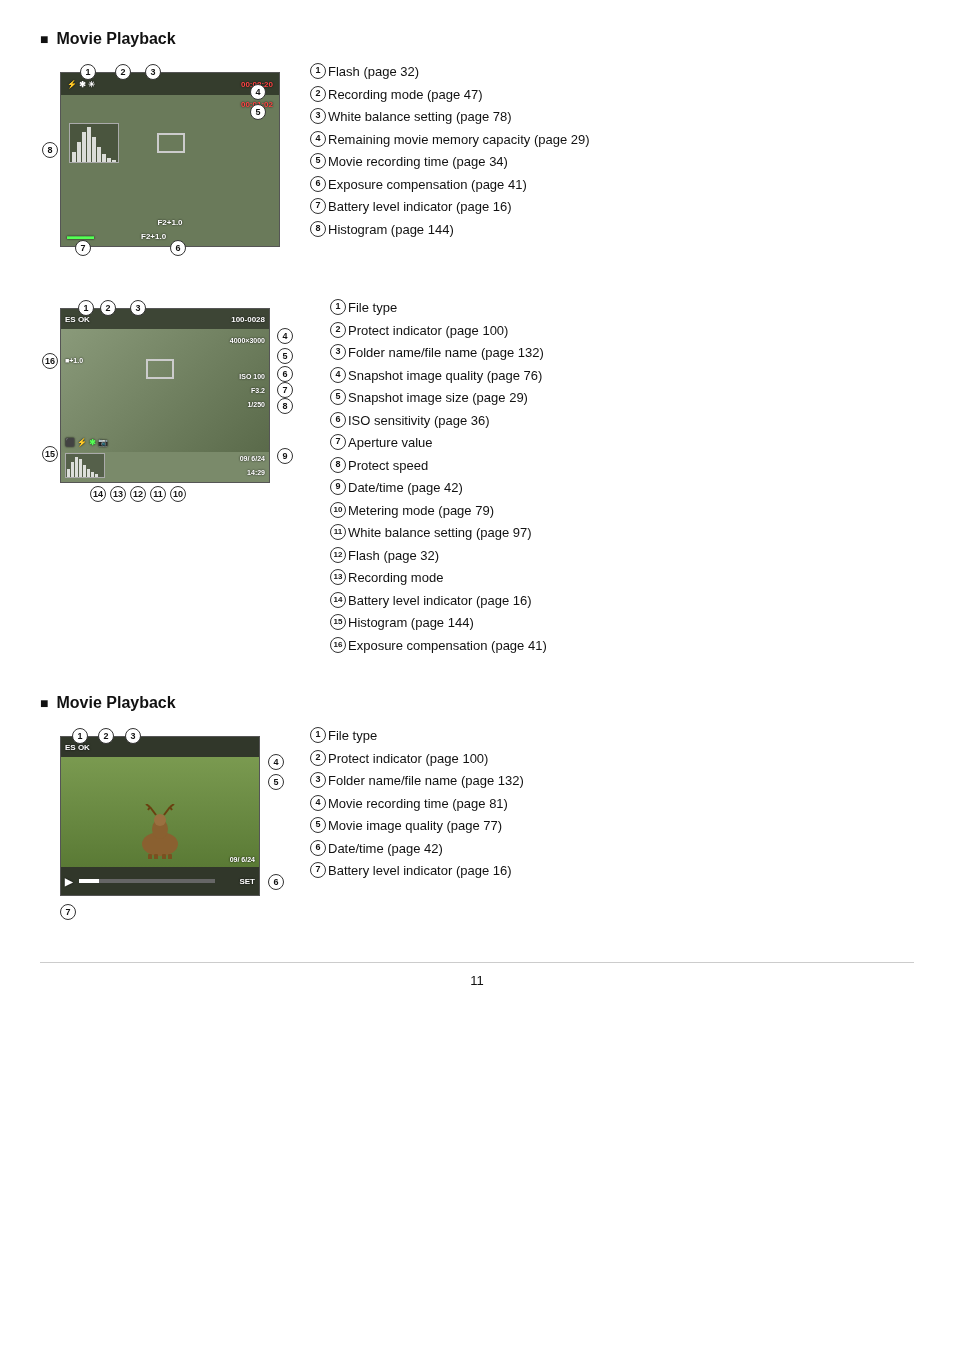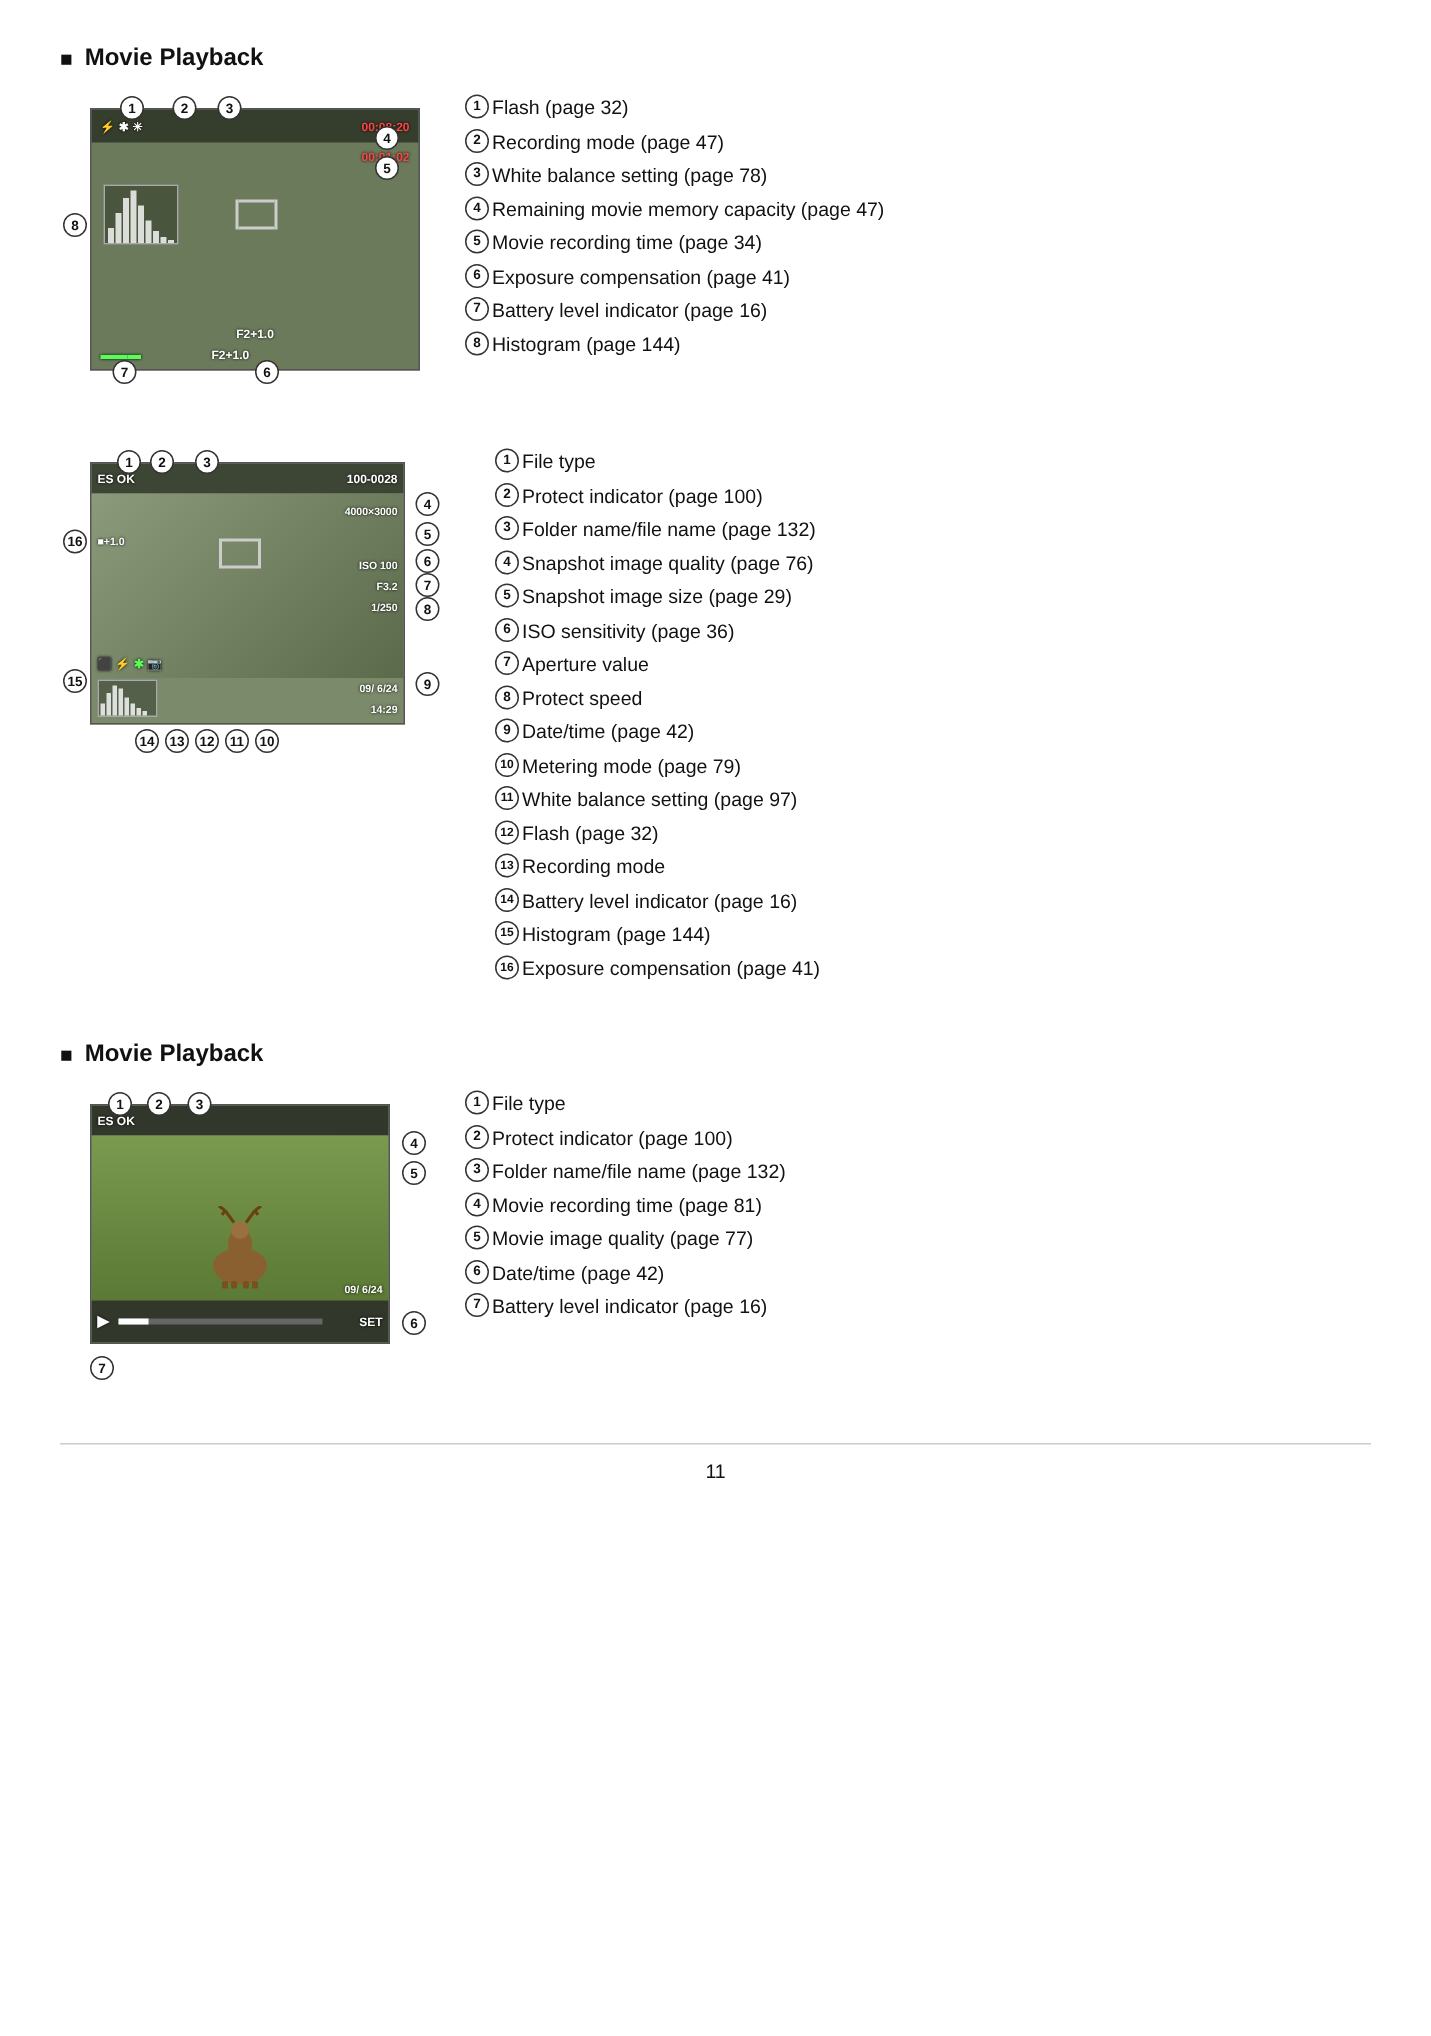--- a/index.html
+++ b/index.html
@@ -259,21 +259,21 @@
       <li>
         <span class="circle-num">2</span>
         <span class="info-text">Recording mode (page 47)</span>
       </li>
       <li>
         <span class="circle-num">3</span>
         <span class="info-text">White balance setting (page 78)</span>
       </li>
       <li>
         <span class="circle-num">4</span>
-        <span class="info-text">Remaining movie memory capacity (page 47)</span>
+        <span class="info-text">Remaining movie memory capacity (page 29)</span>
       </li>
       <li>
         <span class="circle-num">5</span>
         <span class="info-text">Movie recording time (page 34)</span>
       </li>
       <li>
         <span class="circle-num">6</span>
         <span class="info-text">Exposure compensation (page 41)</span>
       </li>
       <li>

